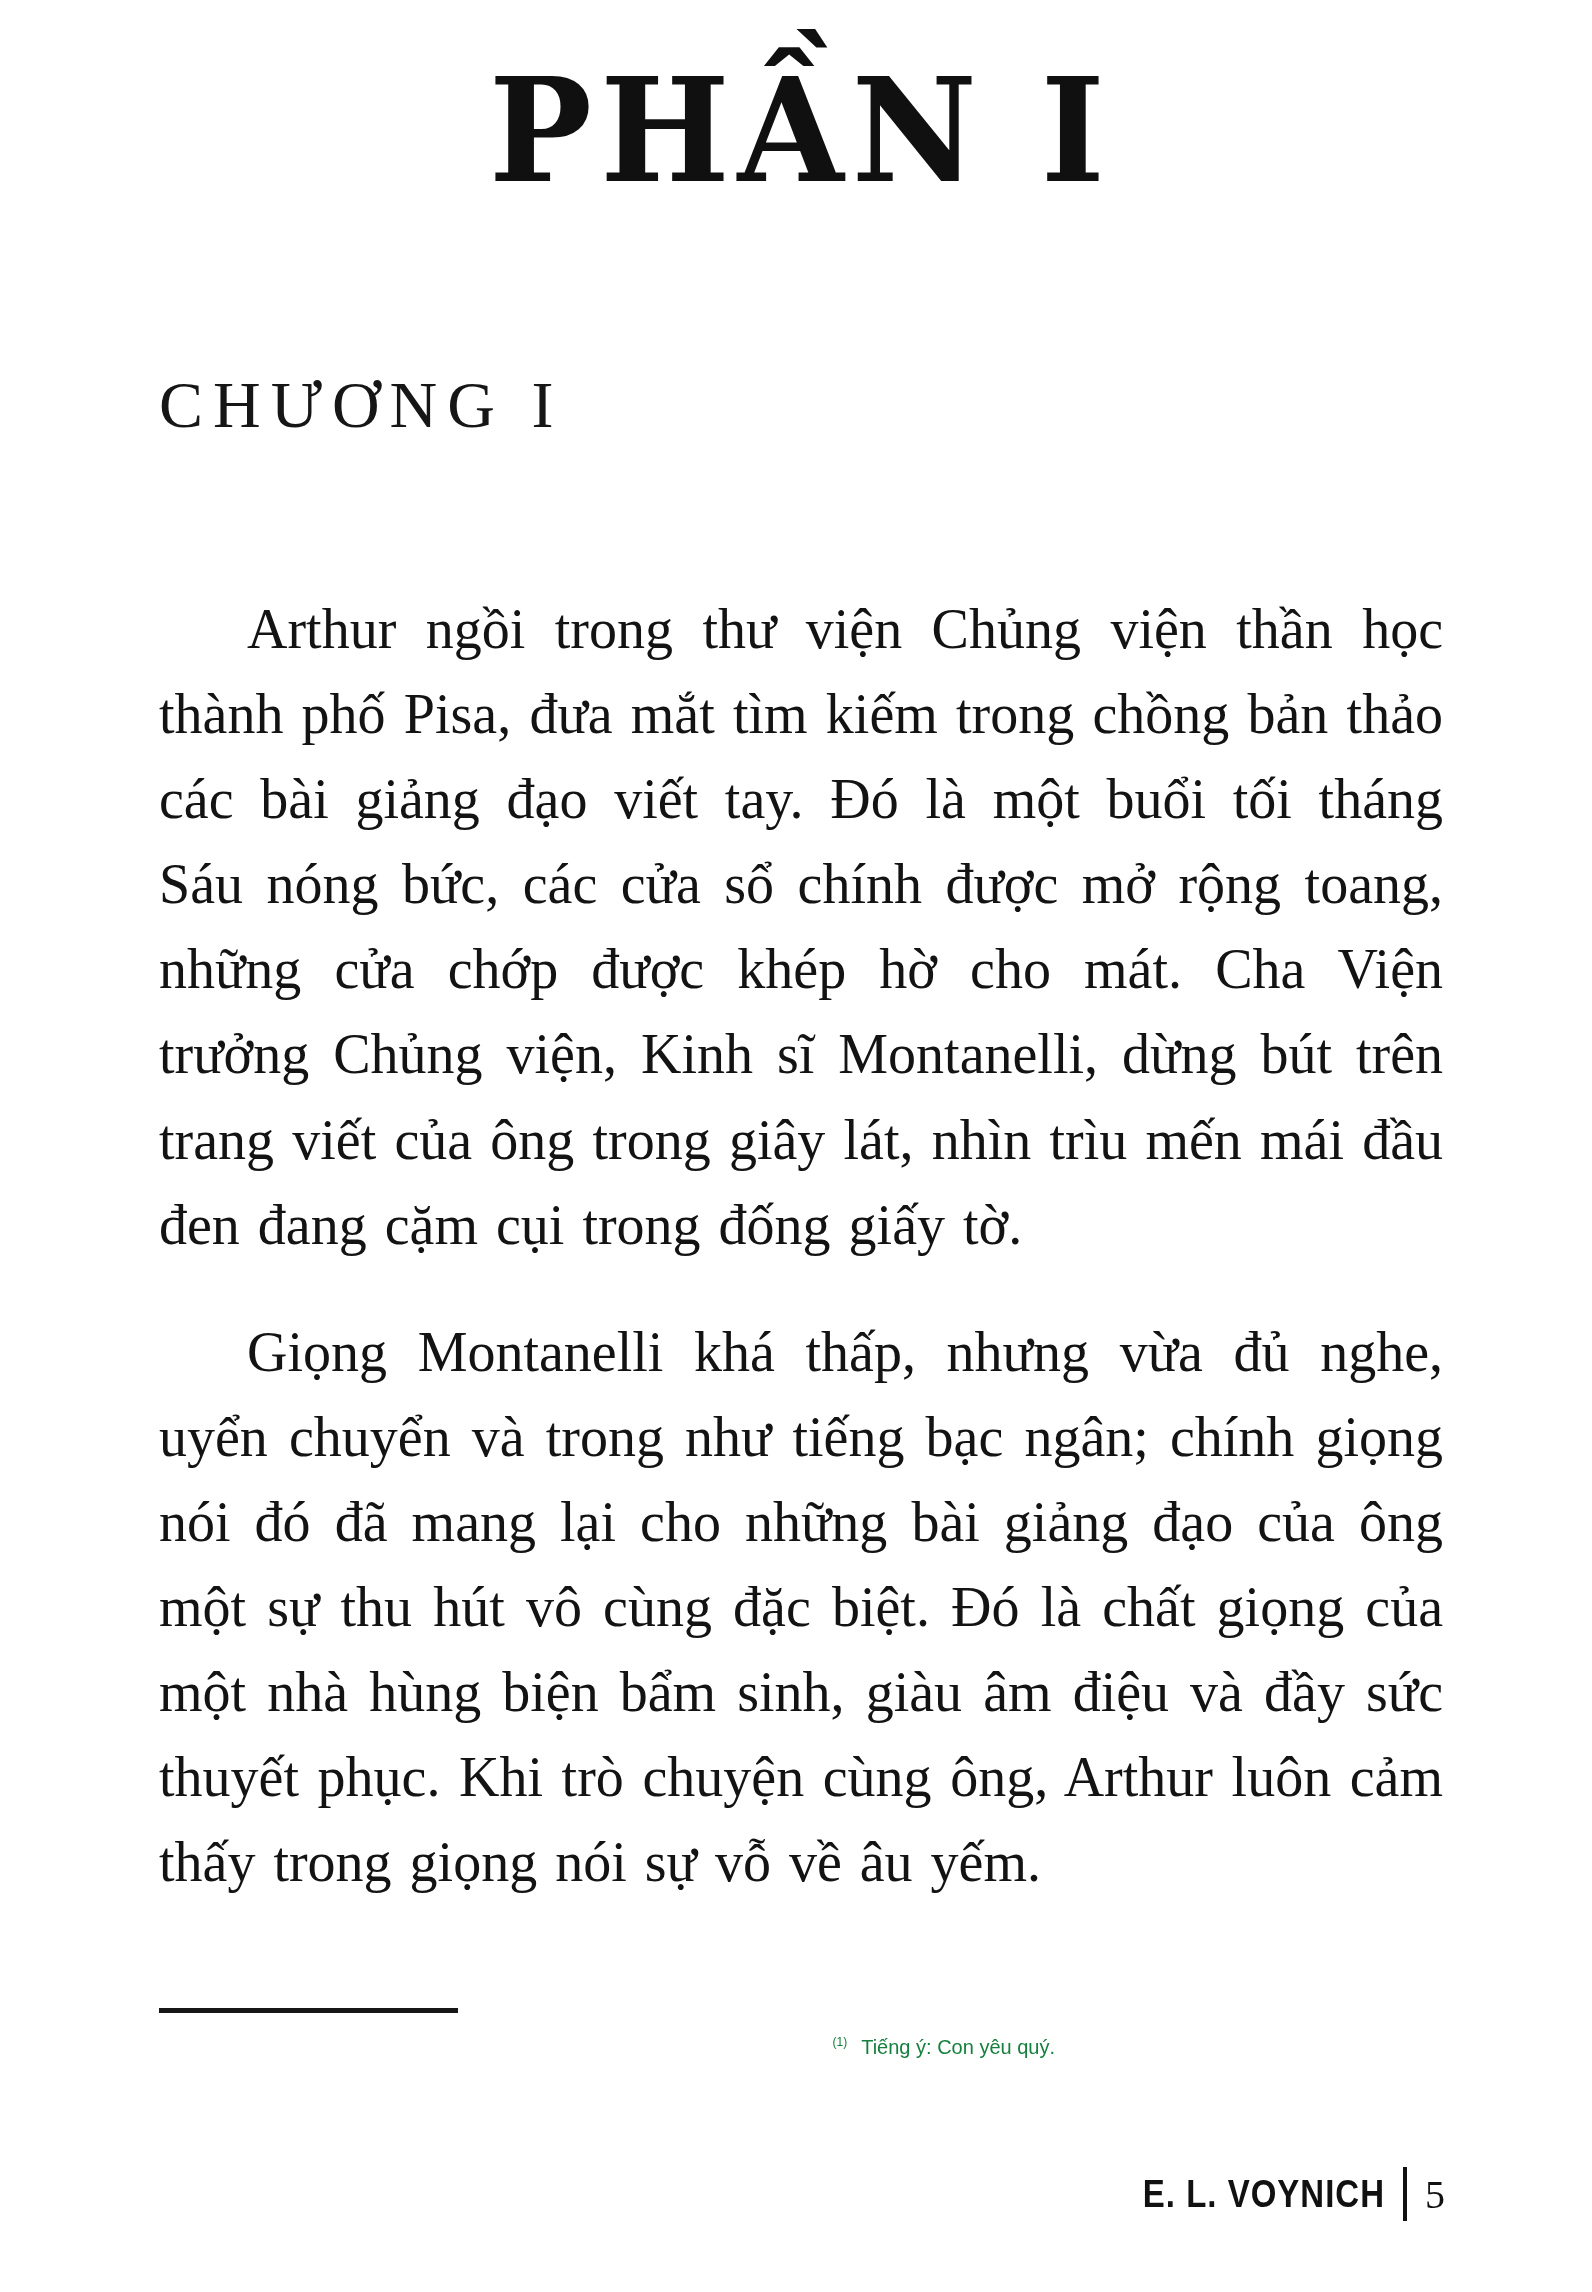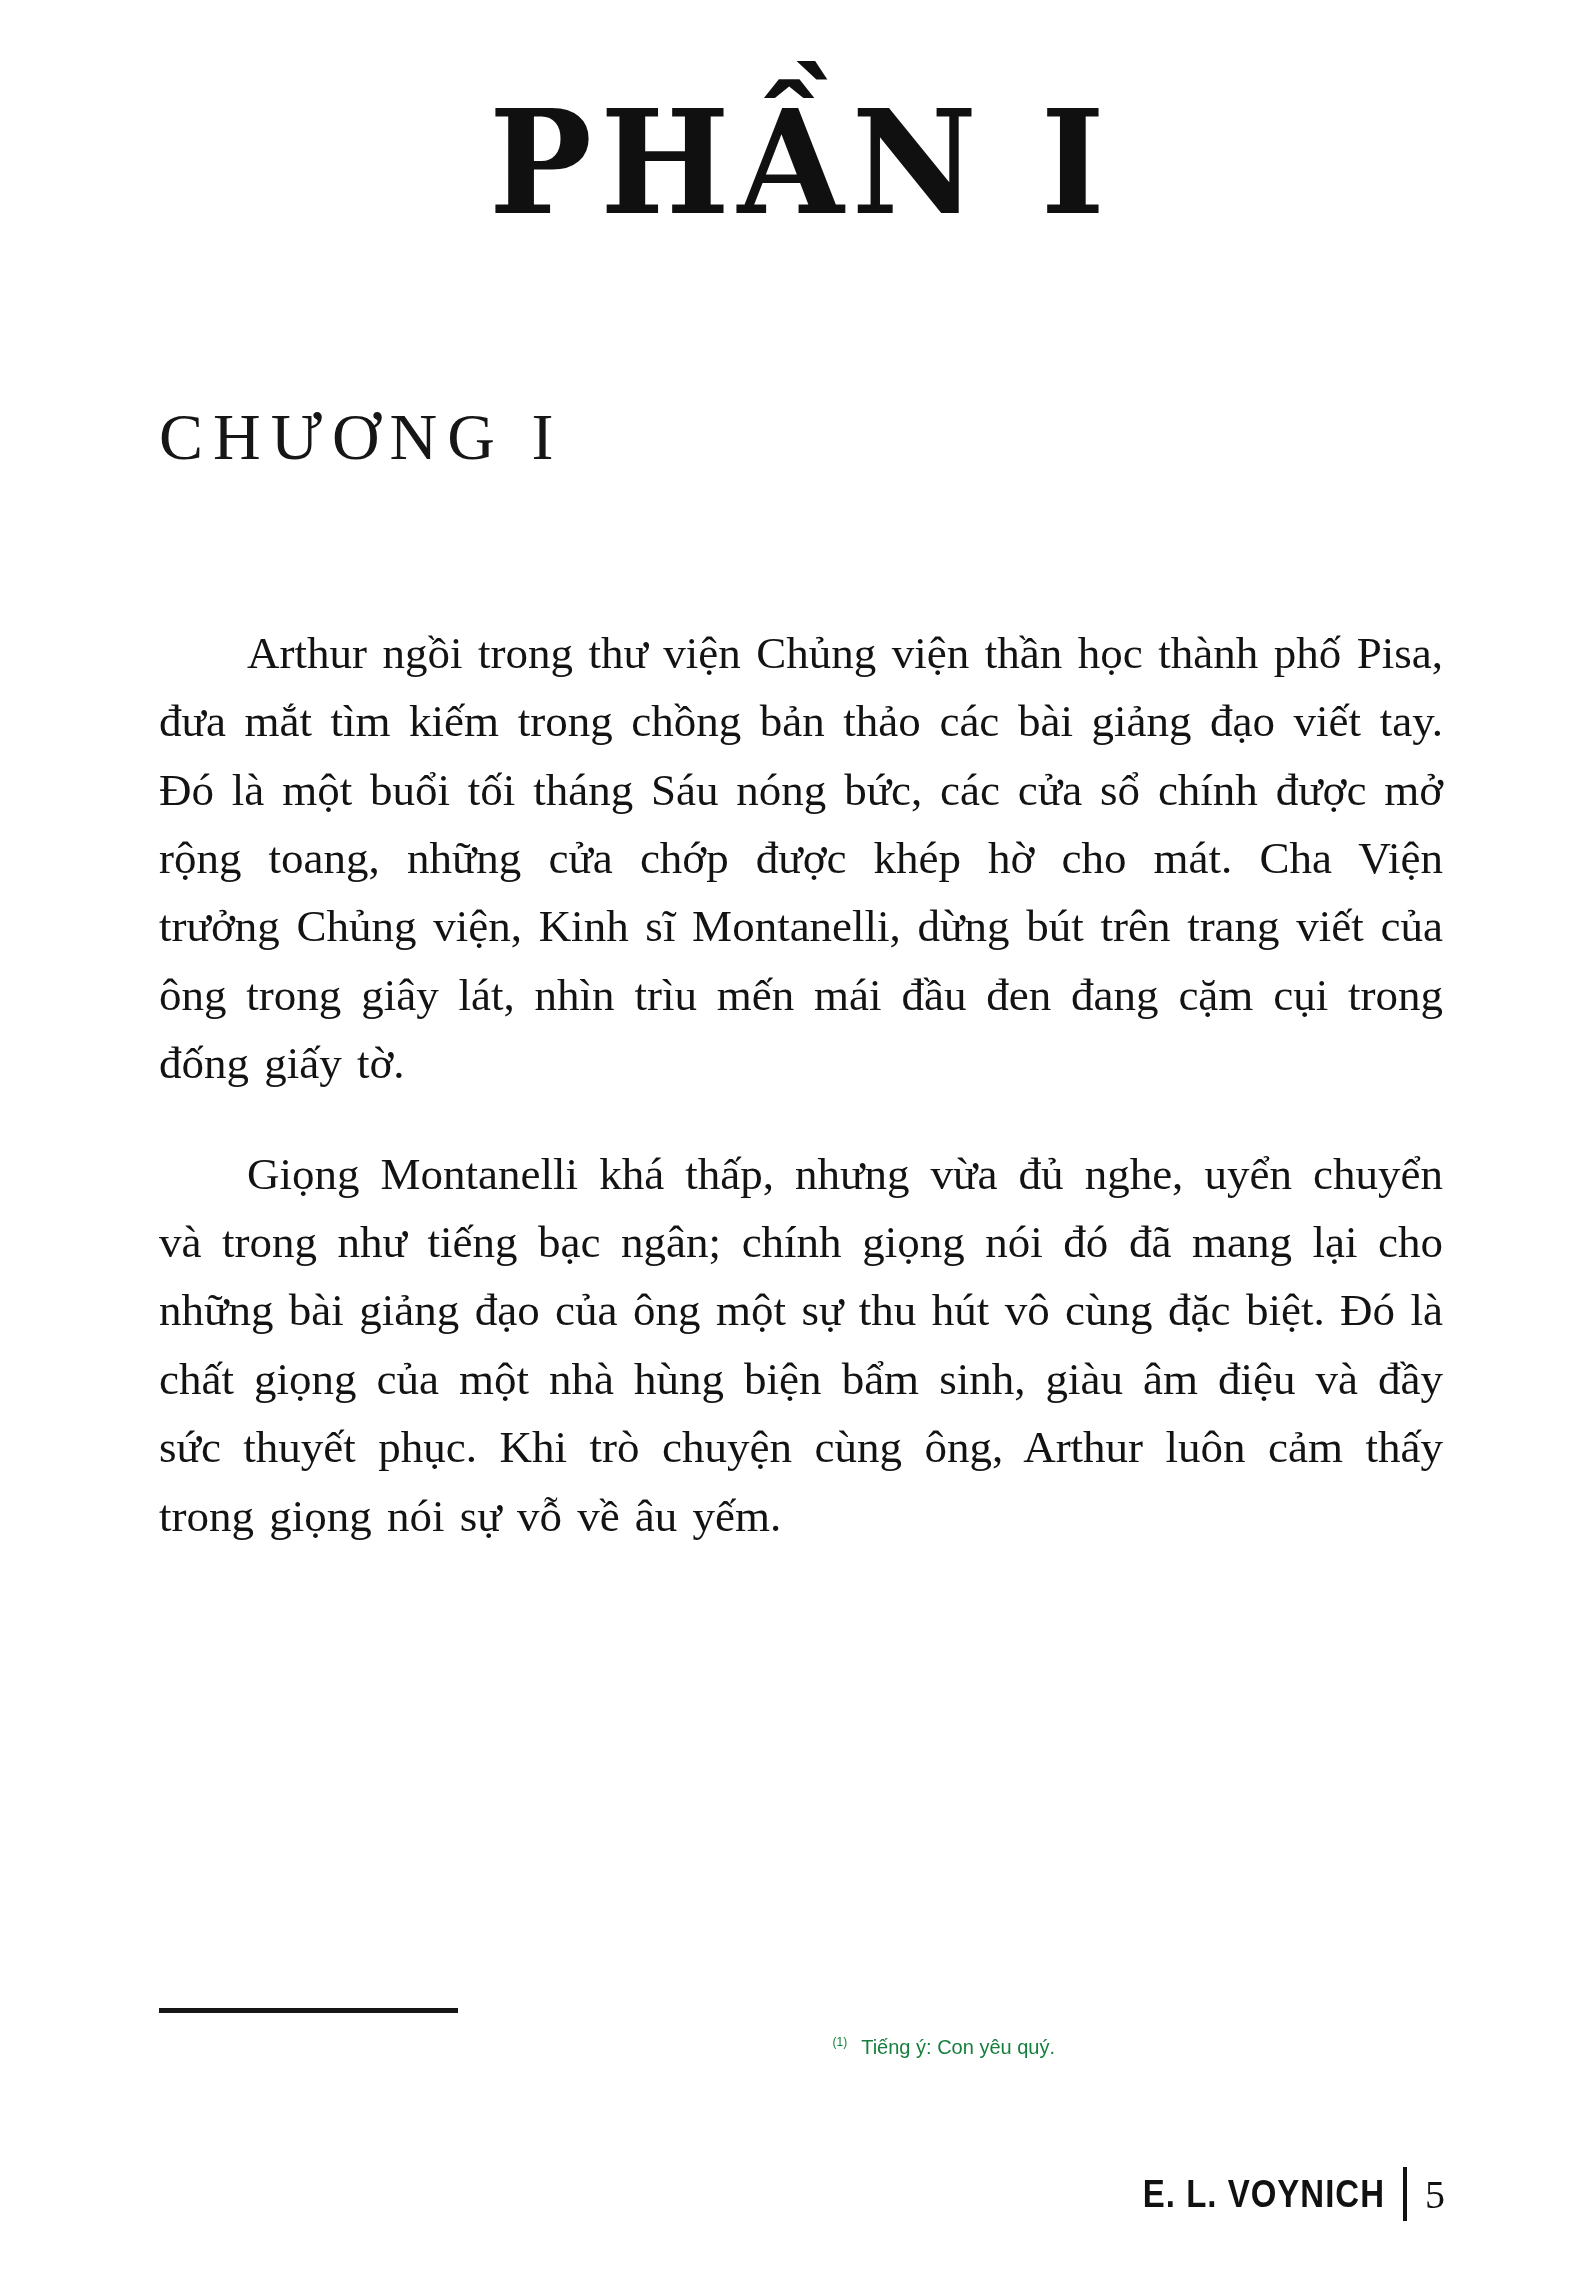--- a/index.html
+++ b/index.html
@@ -14,21 +14,21 @@
     position: relative;
     font-family: "Liberation Serif", serif;
     color: #121212;
     overflow: hidden;
   }
 
   .page {
     position: relative;
     width: 100%;
     height: 100%;
-    padding: 91px 149px 0 159px;
+    padding: 59px 149px 0 159px;
   }
 
   
   .part-title {
     text-align: center;
     font-family: "DejaVu Serif", serif;
     font-weight: 900;
     font-size: 137px;
     letter-spacing: 8px;
     color: #101010;
@@ -42,21 +42,21 @@
     font-weight: 400;
     font-size: 66px;
     letter-spacing: 10px;
     color: #161616;
     margin-top: 164px;
   }
 
   
   .body-text {
     margin-top: 144px;
-    font-size: 45px;
+    font-size: 56px;
     line-height: 1.52;
     text-align: justify;
     color: #131313;
     word-spacing: 4px;
   }
 
   .body-text p {
     text-indent: 88px;
     margin-bottom: 42px;
   }

